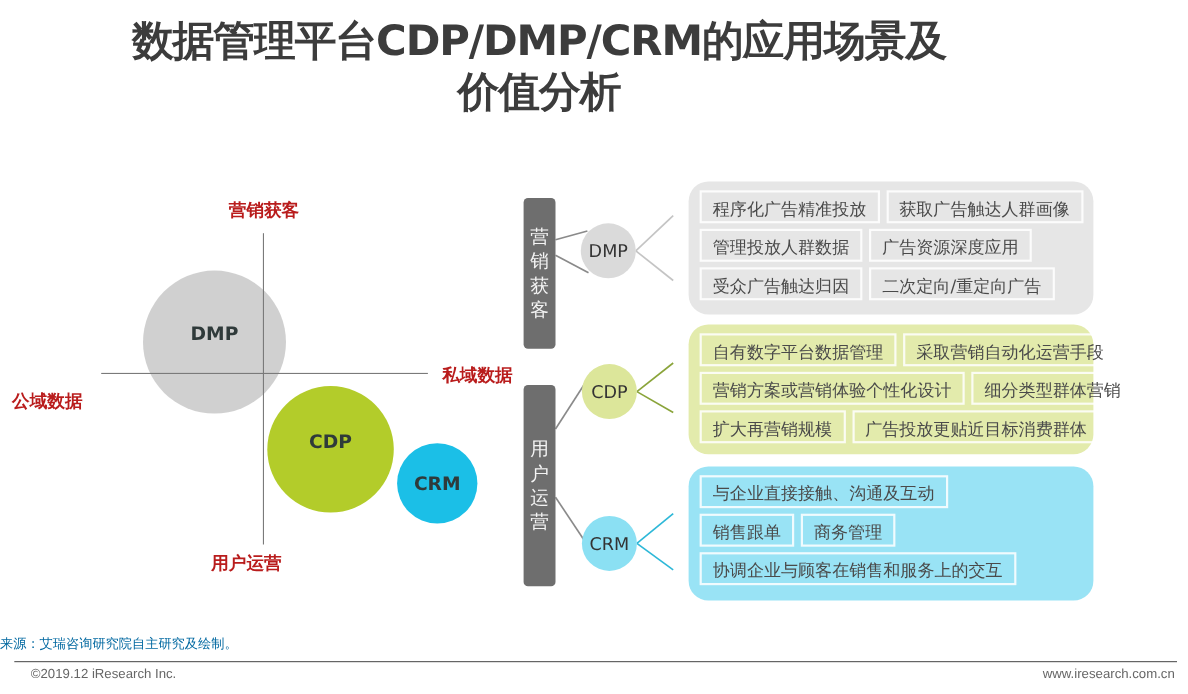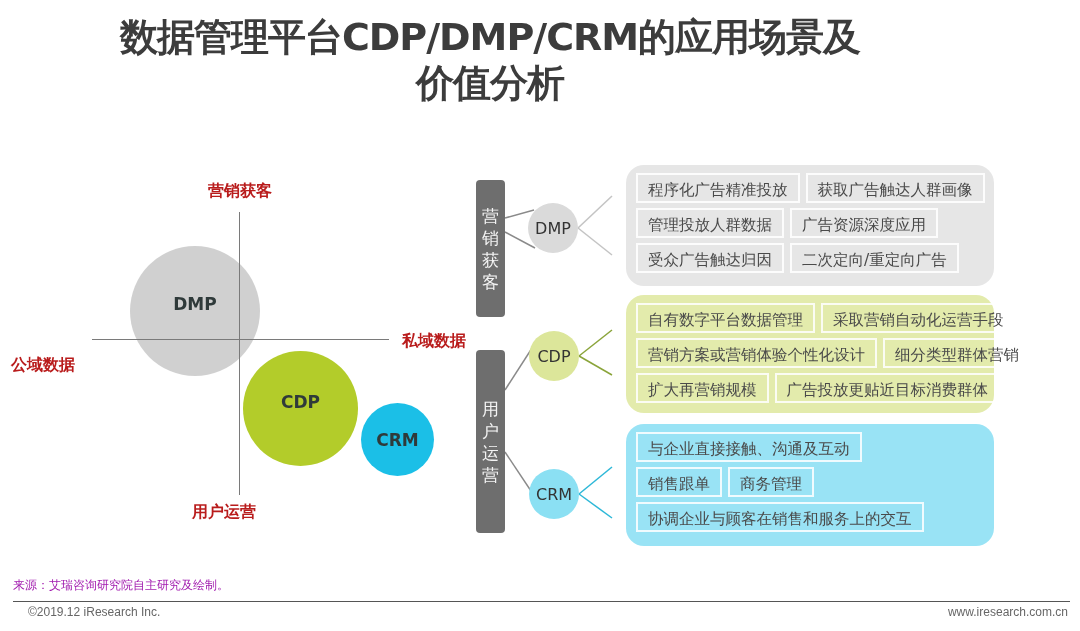--- a/index.html
+++ b/index.html
@@ -30,21 +30,21 @@
   .n-cdp { left: 529px; top: 331px; width: 50px; height: 50px; background: #dce69a; }
   .n-crm { left: 529px; top: 469px; width: 50px; height: 50px; background: #8be0f3; }
   .panel { position: absolute; left: 626px; width: 368px; border-radius: 18px; box-sizing: border-box; padding: 8px 10px; }
   .p-dmp { top: 165px; height: 121px; background: #e6e6e6; }
   .p-cdp { top: 295px; height: 118px; background: #e3ebac; }
   .p-crm { top: 424px; height: 122px; background: #99e3f5; }
   .row { display: flex; gap: 6px; margin-bottom: 5px; }
   .chip { border: 2px solid rgba(255,255,255,0.85); padding: 0 10px; height: 30px; line-height: 30px;
           font-size: 15.5px; color: #4a4a4a; white-space: nowrap; box-sizing: border-box; }
   .links { position: absolute; left: 0; top: 0; width: 1080px; height: 631px; pointer-events: none; }
-  .source { position: absolute; left: 13px; top: 577px; font-size: 12px; color: #a21caf; }
+  .source { position: absolute; left: 0; top: 577px; font-size: 12px; color: #0369a1; }
   .rule { position: absolute; left: 13px; top: 601px; width: 1057px; height: 1px; background: #555; }
   .copy { position: absolute; left: 28px; top: 605px; font-size: 12px; color: #666; font-family: "Liberation Sans", sans-serif; }
   .site { position: absolute; right: 12px; top: 605px; font-size: 12px; color: #666; font-family: "Liberation Sans", sans-serif; }
 </style>
 </head>
 <body>
 
 <div class="title l1">数据管理平台CDP/DMP/CRM的应用场景及</div>
 <div class="title l2">价值分析</div>
 

